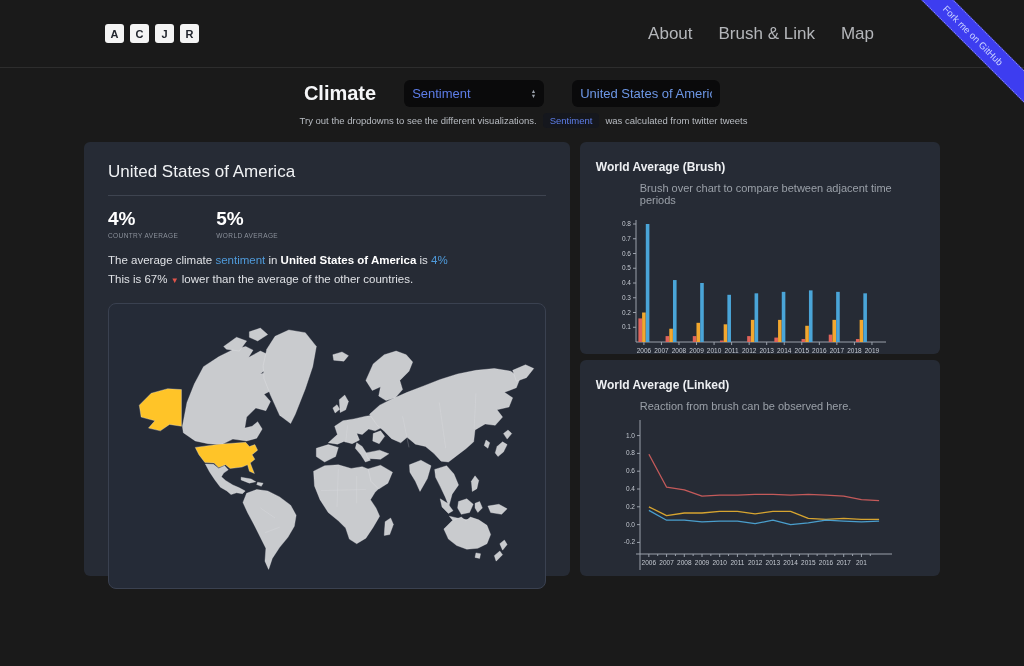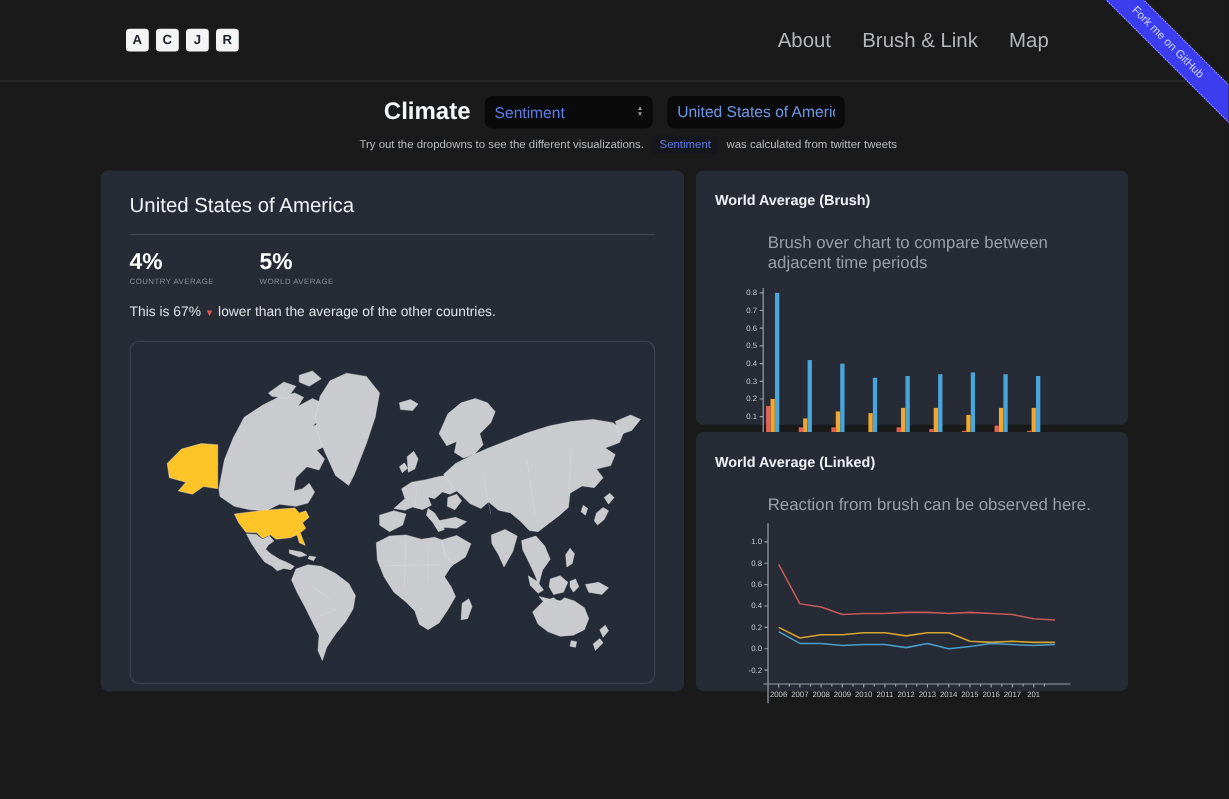--- a/index.html
+++ b/index.html
@@ -17,21 +17,21 @@
     font-size:11px; display:flex; align-items:center; justify-content:center; border-radius:3px; }
   .nav-links { display:flex; gap:26px; }
   .nav-links a { color:#b4b6ba; font-size:17px; text-decoration:none; cursor:pointer; }
   
   .ribbon-wrap { position:absolute; top:0; right:0; width:120px; height:120px; overflow:hidden; pointer-events:none; }
   .ribbon { position:absolute; top:24px; right:-44px; width:190px; transform:rotate(45deg);
     background:var(--ribbon,#3d3df0); color:#c9d2ff; font-size:9.5px; text-align:center;
     padding:5px 0; border-top:1px dotted rgba(255,255,255,.45); border-bottom:1px dotted rgba(255,255,255,.45);
     pointer-events:auto; cursor:pointer; text-decoration:none; display:block; }
   
-  .title-row { margin-top:12px; display:flex; align-items:center; justify-content:center; gap:12px; }
+  .title-row { margin-top:12px; display:flex; align-items:center; justify-content:center; gap:28px; }
   .title-text { font-size:20px; font-weight:600; color:#f5f6f8; }
   .metric-select { background:#0a0a0b; border-radius:6px; height:27px; width:140px;
     display:flex; align-items:center; justify-content:space-between; padding:0 8px;
     color:var(--accent,#5d7de8); font-size:13px; cursor:pointer; }
   .chev { display:flex; flex-direction:column; line-height:4.5px; font-size:5.5px; color:#9aa0aa; }
   .country-input { background:#0a0a0b; border:none; border-radius:6px; height:27px; width:148px;
     padding:0 8px; color:#6d97e6; font-size:13px; outline:none; font-family:inherit;
     white-space:nowrap; overflow:hidden; }
   .subtitle-row { margin-top:6px; display:flex; align-items:center; justify-content:center; gap:6px;
     font-size:9.5px; color:#b8bcc2;margin-left:23px; }
@@ -52,21 +52,21 @@
   .summary .lnk { color:var(--link,#4f9bdb); }
   .summary b { color:#fff; }
   .summary .down { color:var(--down,#e0544a); font-size:8px; }
   .map-panel { margin-top:14px; height:286px; background:var(--map-bg,#252b37);
     border:1px solid #3a4150; border-radius:8px; overflow:hidden; cursor:pointer; }
   .map-svg { width:100%; height:100%; }
   .map-svg path { fill:var(--country,#c9cbce); stroke:var(--map-border,#e9eaec); stroke-width:.7; }
   .map-svg path.hl { fill:var(--hl,#ffc428); }
   .map-svg path.inner { fill:none; stroke-width:.6; opacity:.8; }
   .chart-title { font-size:12px; font-weight:700; color:#eef0f3; }
-  .chart-sub { font-size:14px; color:#9aa0a8; margin-top:20px;padding-left:44px; }
+  .chart-sub { font-size:11px; color:#9aa0a8; margin-top:8px;padding-left:44px; }
   .chart-box { margin-top:6px; }
   svg text.ctick { font-size:6.5px; fill:#c3c8d0; font-family:"Liberation Sans","DejaVu Sans",sans-serif; }
 </style>
 </head>
 <body>
 
 <nav class="navbar">
   <div class="logo">
     <span>A</span>
     <span>C</span>
@@ -112,20 +112,23 @@
       <div>
         <div class="stat-value">4%</div>
         <div class="stat-label">COUNTRY AVERAGE</div>
       </div>
       <div>
         <div class="stat-value">5%</div>
         <div class="stat-label">WORLD AVERAGE</div>
       </div>
     </div>
     <div class="summary">
+      <div>
+        <span>The average climate </span><span class="lnk">sentiment</span><span> in </span><b>United States of America</b><span> is </span><span class="lnk">4%</span>
+      </div>
       <div>
         <span>This is 67% </span><span class="down">▼</span><span> lower than the average of the other countries.</span>
       </div>
     </div>
 
     <div class="map-panel">
       <svg class="map-svg" id="worldMap" viewBox="0 0 950 590" preserveAspectRatio="xMidYMid meet">
         <path d="M160,252 L170,200 L186,160 L206,122 L240,100 L270,85 L298,78 L314,86 L304,102 L330,88 L352,98 L348,122 L330,138 L356,132 L372,152 L358,172 L338,182 L352,198 L342,218 L320,212 L300,232 L296,256 L312,252 L324,242 L334,258 L322,278 L300,284 L270,280 L246,292 L216,290 L188,284 L162,266 Z"></path>
         <path d="M250,78 L278,58 L300,66 L284,88 L256,84 Z"></path>
         <path d="M306,46 L330,38 L346,52 L324,66 L306,58 Z"></path>

